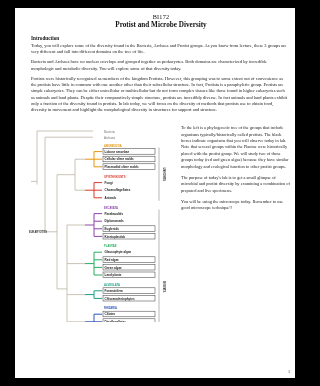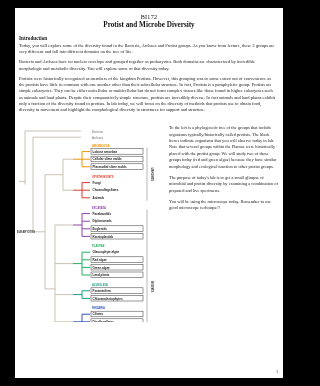--- a/index.html
+++ b/index.html
@@ -1,19 +1,19 @@
 <!DOCTYPE html>
 <html><head>
 <meta charset="utf-8">
 <style>
   html,body{margin:0;padding:0;background:#000;}
   body{width:298px;height:386px;overflow:hidden;
        font-family:"Liberation Serif",serif;}
   .page{position:absolute;left:15px;top:8px;width:268px;height:370px;
-        background:#fff;overflow:hidden;}
+        background:#fff;overflow:hidden;padding-left:12px;}
   .doc-title{text-align:center;font-size:6.2px;color:#111;margin-top:5px;letter-spacing:.2px;}
   .doc-subtitle{text-align:center;font-size:7.2px;font-weight:bold;color:#111;margin-top:1px;}
   .section-head{font-size:5.2px;font-weight:bold;color:#111;margin:6px 0 2px 4px;}
   .para{font-size:4.5px;line-height:1.42;color:#1a1a1a;margin:0 6px 3.5px 4px;text-align:left;}
   .body-cols{display:flex;margin-top:3px;}
   .tree-col{width:148px;flex:0 0 148px;position:relative;height:205px;}
   .text-col{flex:1;padding:8px 4px 0 6px;}
   .rpara{font-size:4.4px;line-height:1.45;color:#1a1a1a;margin:0 0 5px 0;}
   .pagenum{position:absolute;right:5px;bottom:4px;font-size:4.2px;color:#222;}
   svg{display:block;}

